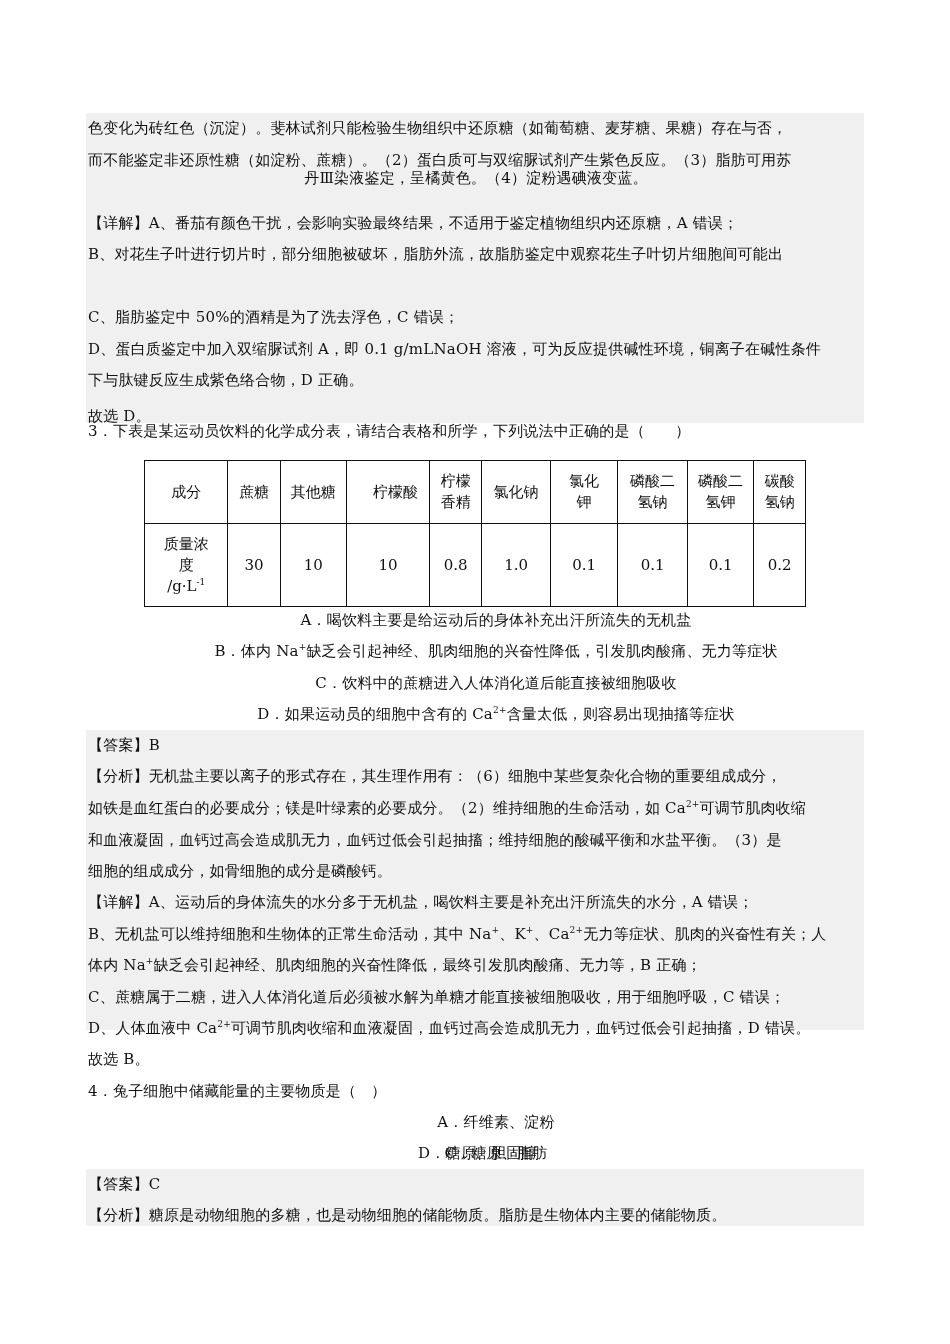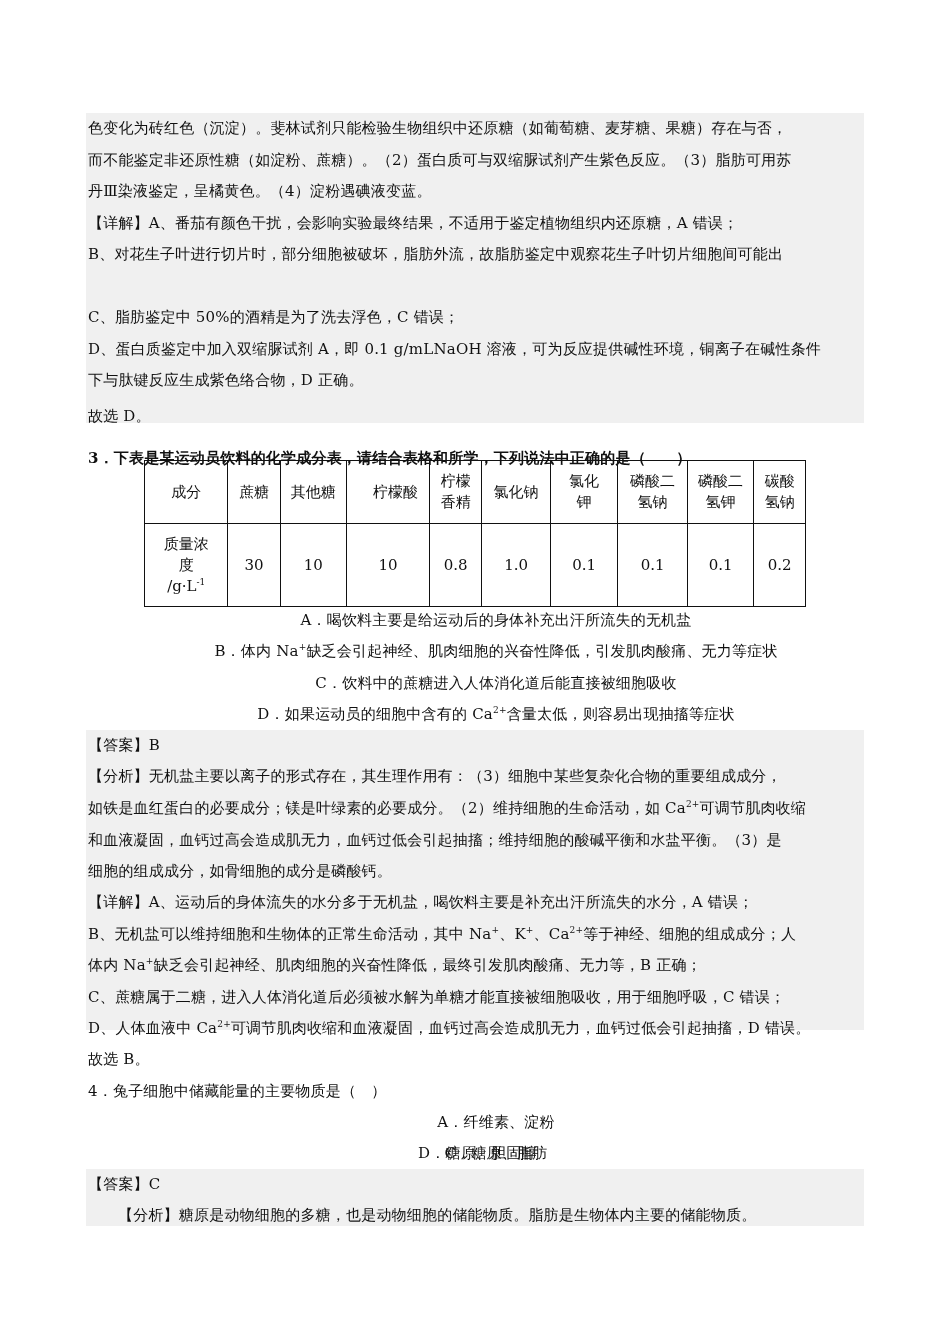--- a/index.html
+++ b/index.html
@@ -31,29 +31,29 @@
 <body>
 
 <div class="page">
 
   <div class="shade" style="top:113px;height:310px;"></div>
   <div class="shade" style="top:730px;height:300px;"></div>
   <div class="shade" style="top:1169px;height:57px;"></div>
 
   <div class="line" style="top:118px;">色变化为砖红色（沉淀）。斐林试剂只能检验生物组织中还原糖（如葡萄糖、麦芽糖、果糖）存在与否，</div>
   <div class="line" style="top:150px;">而不能鉴定非还原性糖（如淀粉、蔗糖）。（2）蛋白质可与双缩脲试剂产生紫色反应。（3）脂肪可用苏</div>
-  <div class="line" style="top:181px;">丹Ⅲ染液鉴定，呈橘黄色。（4）淀粉遇碘液变蓝。</div>
+  <div class="line" style="top:168px;text-align:center;">丹Ⅲ染液鉴定，呈橘黄色。（4）淀粉遇碘液变蓝。</div>
   <div class="line" style="top:213px;">【详解】A、番茄有颜色干扰，会影响实验最终结果，不适用于鉴定植物组织内还原糖，A 错误；</div>
   <div class="line" style="top:244px;">B、对花生子叶进行切片时，部分细胞被破坏，脂肪外流，故脂肪鉴定中观察花生子叶切片细胞间可能出</div>
   <div class="line" style="top:307px;">C、脂肪鉴定中 50%的酒精是为了洗去浮色，C 错误；</div>
   <div class="line" style="top:339px;">D、蛋白质鉴定中加入双缩脲试剂 A，即 0.1 g/mLNaOH 溶液，可为反应提供碱性环境，铜离子在碱性条件</div>
   <div class="line" style="top:370px;">下与肽键反应生成紫色络合物，D 正确。</div>
   <div class="line" style="top:406px;">故选 D。</div>
 
-  <div class="line" style="top:448px;font-weight:bold;">3．下表是某运动员饮料的化学成分表，请结合表格和所学，下列说法中正确的是（　　）</div>
+  <div class="line" style="top:421px;">3．下表是某运动员饮料的化学成分表，请结合表格和所学，下列说法中正确的是（　　）</div>
 
   <table class="chem">
     <tbody>
         <tr class="head">
       <td style="width:81px;"><span>成分</span></td>
       <td style="width:49px;"><span>蔗糖</span></td>
       <td style="width:64px;"><span>其他糖</span></td>
       <td style="width:66px;padding-left:17px;"><span>柠檬酸</span></td>
       <td style="width:49px;"><span>柠檬</span><br><span>香精</span></td>
       <td style="width:66px;border-radius:20px;"><span>氯化钠</span></td>
@@ -76,32 +76,32 @@
     </tr>
   </tbody>
     </table>
 
   <div class="line indent" style="top:610px;">A．喝饮料主要是给运动后的身体补充出汗所流失的无机盐</div>
   <div class="line indent" style="top:641px;"><span>B．体内 Na</span><sup>+</sup><span>缺乏会引起神经、肌肉细胞的兴奋性降低，引发肌肉酸痛、无力等症状</span></div>
   <div class="line indent" style="top:673px;">C．饮料中的蔗糖进入人体消化道后能直接被细胞吸收</div>
   <div class="line indent" style="top:704px;"><span>D．如果运动员的细胞中含有的 Ca</span><sup>2+</sup><span>含量太低，则容易出现抽搐等症状</span></div>
 
   <div class="line" style="top:735px;">【答案】B</div>
-  <div class="line" style="top:766px;">【分析】无机盐主要以离子的形式存在，其生理作用有：（3）细胞中某些复杂化合物的重要组成成分，</div>
+  <div class="line" style="top:766px;">【分析】无机盐主要以离子的形式存在，其生理作用有：（6）细胞中某些复杂化合物的重要组成成分，</div>
   <div class="line" style="top:798px;"><span>如铁是血红蛋白的必要成分；镁是叶绿素的必要成分。（2）维持细胞的生命活动，如 Ca</span><sup>2+</sup><span>可调节肌肉收缩</span></div>
   <div class="line" style="top:830px;">和血液凝固，血钙过高会造成肌无力，血钙过低会引起抽搐；维持细胞的酸碱平衡和水盐平衡。（3）是</div>
   <div class="line" style="top:861px;">细胞的组成成分，如骨细胞的成分是磷酸钙。</div>
 
   <div class="line" style="top:892px;">【详解】A、运动后的身体流失的水分多于无机盐，喝饮料主要是补充出汗所流失的水分，A 错误；</div>
-  <div class="line" style="top:924px;"><span>B、无机盐可以维持细胞和生物体的正常生命活动，其中 Na</span><sup>+</sup><span>、K</span><sup>+</sup><span>、Ca</span><sup>2+</sup><span>等于神经、细胞的组成成分；人</span></div>
+  <div class="line" style="top:924px;"><span>B、无机盐可以维持细胞和生物体的正常生命活动，其中 Na</span><sup>+</sup><span>、K</span><sup>+</sup><span>、Ca</span><sup>2+</sup><span>无力等症状、肌肉的兴奋性有关；人</span></div>
   <div class="line" style="top:955px;"><span>体内 Na</span><sup>+</sup><span>缺乏会引起神经、肌肉细胞的兴奋性降低，最终引发肌肉酸痛、无力等，B 正确；</span></div>
   <div class="line" style="top:987px;">C、蔗糖属于二糖，进入人体消化道后必须被水解为单糖才能直接被细胞吸收，用于细胞呼吸，C 错误；</div>
   <div class="line" style="top:1018px;"><span>D、人体血液中 Ca</span><sup>2+</sup><span>可调节肌肉收缩和血液凝固，血钙过高会造成肌无力，血钙过低会引起抽搐，D 错误。</span></div>
   <div class="line" style="top:1049px;">故选 B。</div>
 
   <div class="line" style="top:1081px;">4．兔子细胞中储藏能量的主要物质是（　）</div>
   <div class="line indent" style="top:1112px;">A．纤维素、淀粉</div>
   <div class="line indent" style="top:1143px;">C．糖原、脂肪</div>
   <div class="line col2" style="top:1143px;">D．糖原、胆固醇</div>
   <div class="line" style="top:1174px;">【答案】C</div>
-  <div class="line" style="top:1205px;margin-left:30px;">【分析】糖原是动物细胞的多糖，也是动物细胞的储能物质。脂肪是生物体内主要的储能物质。</div>
+  <div class="line" style="top:1205px;">【分析】糖原是动物细胞的多糖，也是动物细胞的储能物质。脂肪是生物体内主要的储能物质。</div>
 
 </div>
 
 </body></html>

